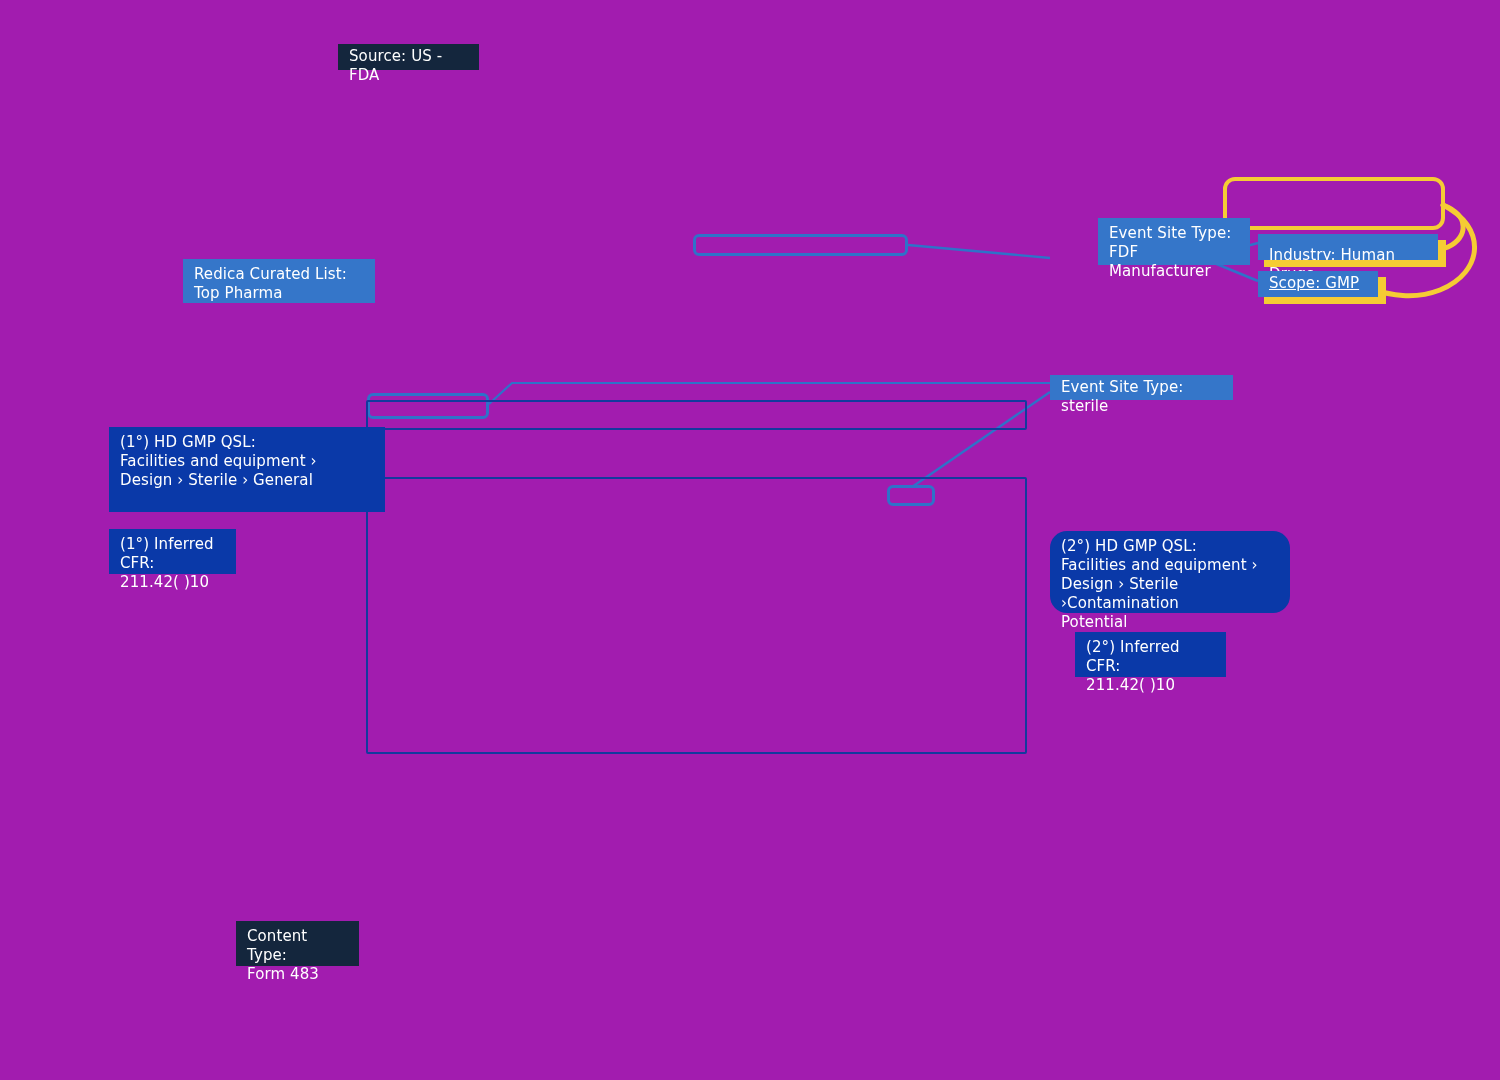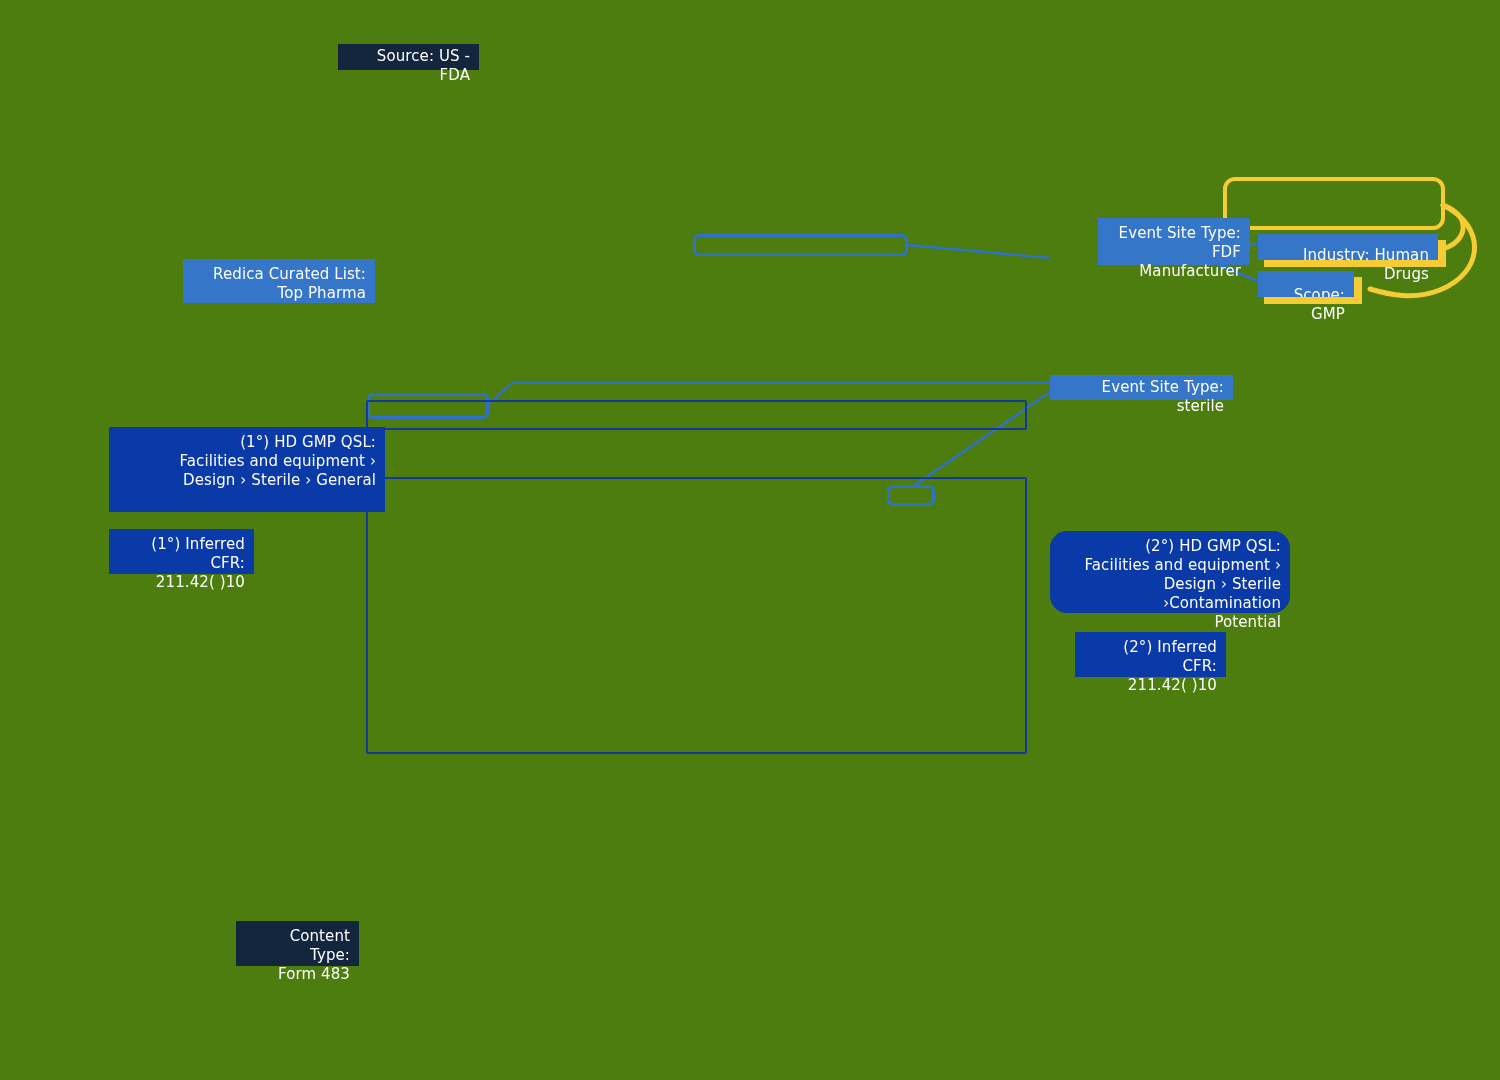--- a/index.html
+++ b/index.html
@@ -8,23 +8,22 @@
     padding: 0;
     background: #000000;
   }
   body {
     font-family: "DejaVu Sans", "Liberation Sans", sans-serif;
   }
   #stage {
     position: relative;
     width: 1500px;
     height: 1080px;
-    background: #4d7c0f;
+    background: #a21caf;
     overflow: hidden;
-    text-align: right;
   }
   #connectors {
     position: absolute;
     left: 0;
     top: 0;
     width: 1500px;
     height: 1080px;
     pointer-events: none;
   }
 
@@ -124,29 +123,29 @@
   <div class="label navy" style="left:338px; top:44px; width:141px; height:26px; padding-top:3px;">Source: US - FDA</div>
 
   <div class="label medium" style="left:183px; top:259px; width:192px; height:44px;">Redica Curated List:
 Top Pharma</div>
 
   <div class="label medium" style="left:1050px; top:218px; width:152px; height:47px;margin-left:48px;">Event Site Type:
 FDF Manufacturer</div>
 
   <div class="label medium accent-bottom" style="left:1258px; top:234px; width:180px; height:26px; padding-top:12px;">Industry: Human Drugs</div>
 
-  <div class="label medium accent-bottom" style="left:1258px; top:271px; width:96px; height:26px; padding-top:15px;">Scope: GMP</div>
+  <div class="label medium accent-bottom" style="left:1258px; top:271px; width:120px; height:26px; padding-top:3px;text-decoration:underline;">Scope: GMP</div>
 
   <div class="label medium" style="left:1050px; top:375px; width:183px; height:25px; padding-top:3px;">Event Site Type: sterile</div>
 
   <div class="label deep" style="left:109px; top:427px; width:276px; height:85px;">(1°) HD GMP QSL:
 Facilities and equipment ›
 Design › Sterile › General</div>
 
-  <div class="label deep" style="left:109px; top:529px; width:145px; height:45px;">(1°) Inferred CFR:
+  <div class="label deep" style="left:109px; top:529px; width:127px; height:45px;">(1°) Inferred CFR:
 211.42(  )10</div>
 
   <div class="label deep" style="left:1050px; top:531px; width:240px; height:82px;border-radius:17px;">(2°) HD GMP QSL:
 Facilities and equipment ›
 Design › Sterile ›Contamination
 Potential</div>
 
   <div class="label deep" style="left:1050px; top:632px; width:151px; height:45px;margin-left:25px;">(2°) Inferred CFR:
 211.42(  )10</div>
 

